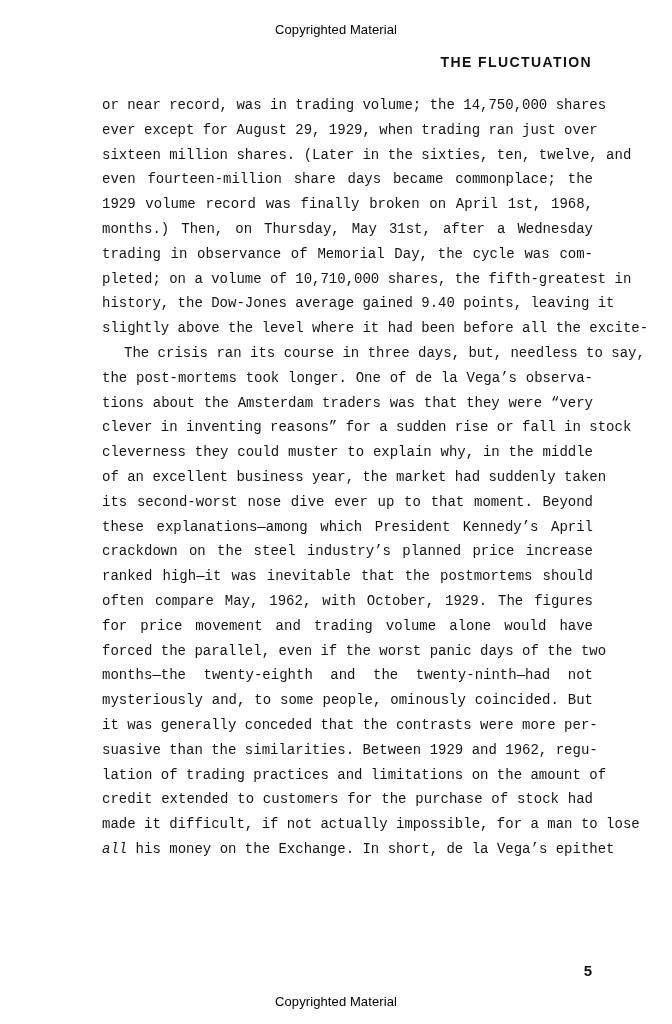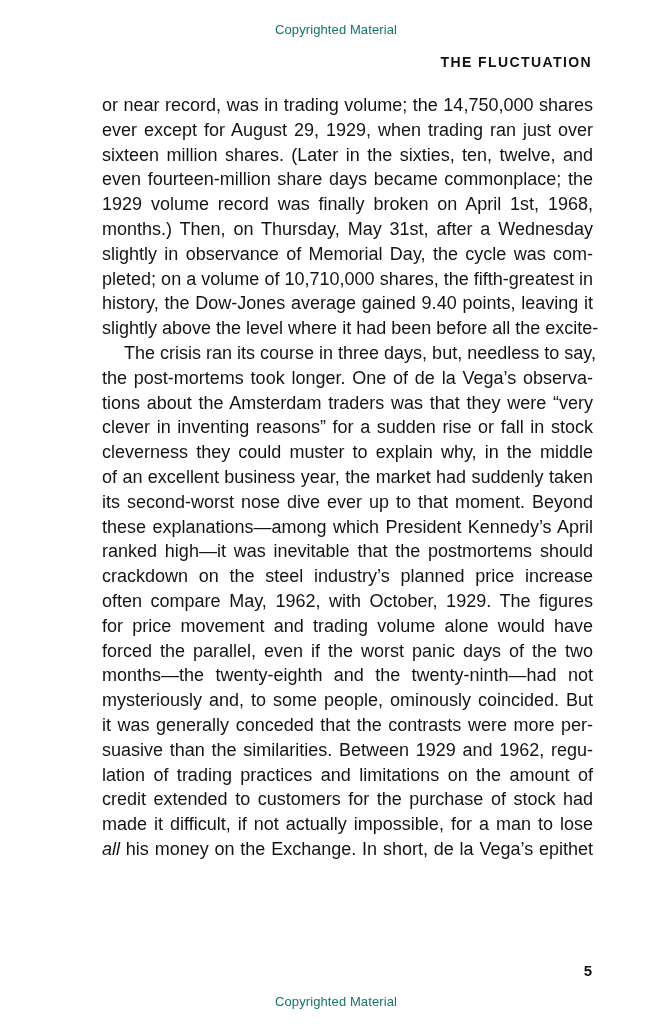--- a/index.html
+++ b/index.html
@@ -13,21 +13,21 @@
     position: relative;
     overflow: hidden;
   }
   .watermark {
     position: absolute;
     left: 0;
     width: 672px;
     text-align: center;
     font-family: "Liberation Sans", sans-serif;
     font-size: 13px;
-    color: #0f766e;
+    color: #000000;
     letter-spacing: 0.1px;
   }
   .watermark.top { top: 22px; }
   .watermark.bottom { top: 994px; }
   .running-head {
     position: absolute;
     right: 80px;
     top: 54px;
     font-family: "Liberation Sans", sans-serif;
     font-weight: bold;
@@ -38,22 +38,22 @@
   .body-text {
     position: absolute;
     left: 102px;
     top: 93px;
     width: 491px;
   }
   .line {
     display: block;
     height: 24.8px;
     line-height: 24.8px;
-    font-family: Liberation Sans, sans-serif;
-    font-size: 18px;
+    font-family: Liberation Mono, monospace;
+    font-size: 14px;
     color: #141414;
     white-space: nowrap;
     text-align: justify;
     text-align-last: justify;
   }
   .line.last {
     text-align-last: left;
   }
   .line.indent {
     padding-left: 22px;
@@ -79,34 +79,34 @@
 
 <div class="running-head">THE FLUCTUATION</div>
 
 <div class="body-text">
   <span class="line">or near record, was in trading volume; the 14,750,000 shares</span>
   <span class="line">ever except for August 29, 1929, when trading ran just over</span>
   <span class="line">sixteen million shares. (Later in the sixties, ten, twelve, and</span>
   <span class="line">even fourteen-million share days became commonplace; the</span>
   <span class="line">1929 volume record was finally broken on April 1st, 1968,</span>
   <span class="line">months.) Then, on Thursday, May 31st, after a Wednesday</span>
-  <span class="line">slightly in observance of Memorial Day, the cycle was com-</span>
+  <span class="line">trading in observance of Memorial Day, the cycle was com-</span>
   <span class="line">pleted; on a volume of 10,710,000 shares, the fifth-greatest in</span>
   <span class="line">history, the Dow-Jones average gained 9.40 points, leaving it</span>
   <span class="line">slightly above the level where it had been before all the excite-</span>
   <span class="line indent">The crisis ran its course in three days, but, needless to say,</span>
   <span class="line">the post-mortems took longer. One of de la Vega’s observa-</span>
   <span class="line">tions about the Amsterdam traders was that they were “very</span>
   <span class="line">clever in inventing reasons” for a sudden rise or fall in stock</span>
   <span class="line">cleverness they could muster to explain why, in the middle</span>
   <span class="line">of an excellent business year, the market had suddenly taken</span>
   <span class="line">its second-worst nose dive ever up to that moment. Beyond</span>
   <span class="line">these explanations—among which President Kennedy’s April</span>
+  <span class="line">crackdown on the steel industry’s planned price increase</span>
   <span class="line">ranked high—it was inevitable that the postmortems should</span>
-  <span class="line">crackdown on the steel industry’s planned price increase</span>
   <span class="line">often compare May, 1962, with October, 1929. The figures</span>
   <span class="line">for price movement and trading volume alone would have</span>
   <span class="line">forced the parallel, even if the worst panic days of the two</span>
   <span class="line">months—the twenty-eighth and the twenty-ninth—had not</span>
   <span class="line">mysteriously and, to some people, ominously coincided. But</span>
   <span class="line">it was generally conceded that the contrasts were more per-</span>
   <span class="line">suasive than the similarities. Between 1929 and 1962, regu-</span>
   <span class="line">lation of trading practices and limitations on the amount of</span>
   <span class="line">credit extended to customers for the purchase of stock had</span>
   <span class="line">made it difficult, if not actually impossible, for a man to lose</span>

